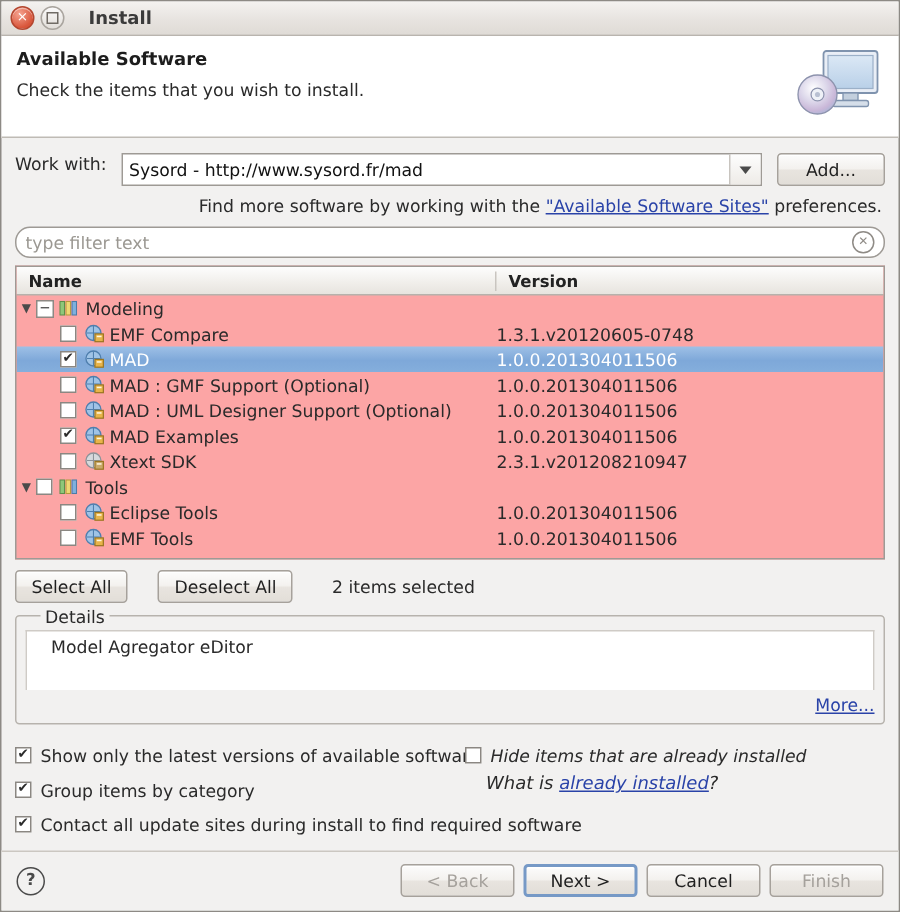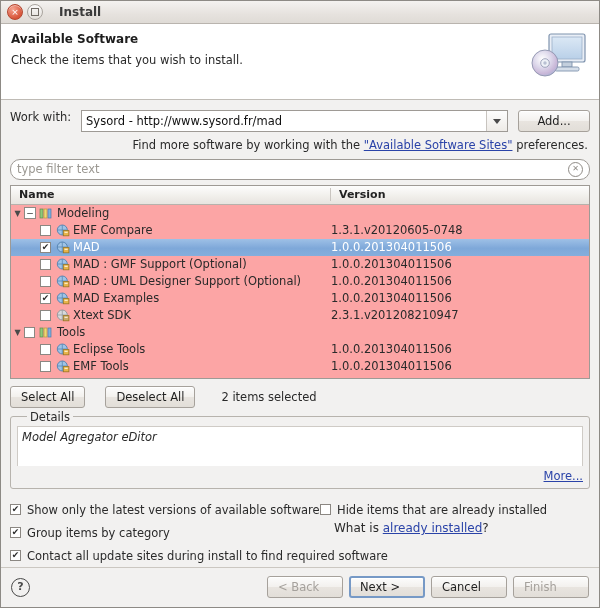--- a/index.html
+++ b/index.html
@@ -17,21 +17,21 @@
      border-bottom:1px solid #b9b4ae;padding-left:6px;position:relative;}
   .wbtn{width:14px;height:14px;border-radius:50%;margin-right:4px;position:relative;
         display:flex;align-items:center;justify-content:center;font-size:9px;line-height:1;}
   .wbtn.close{background:radial-gradient(circle at 35% 30%,#f5a390,#d8553a 70%);
         border:1px solid #b4462f;color:#fff;box-shadow:inset 0 1px 0 rgba(255,255,255,.45);}
   .wbtn.max{background:linear-gradient(to bottom,#fbfafa,#e2ded9);border:1px solid #a9a49e;color:#6b6660;}
   .wbtn.max .sq{width:6px;height:6px;border:1px solid #706b65;display:block;}
   .titletext{font-weight:bold;font-size:12px;color:#3b3b3b;margin-left:12px;}
 
   
-  .header{background:#ffffff;border-bottom:1px solid #bfbbb5;padding:8px 10px 17px 10px;
+  .header{background:#ffffff;border-bottom:1px solid #bfbbb5;padding:8px 10px 9px 10px;
           position:relative;min-height:50px;}
   .header h1{margin:0 0 7px 0;font-size:12px;font-weight:bold;color:#1d1d1d;}
   .header p{margin:0;font-size:11.5px;color:#2a2a2a;}
   .header-icon{position:absolute;right:8px;top:6px;width:62px;height:52px;}
 
   
   .body{flex:1;padding:10px 9px 0 9px;display:flex;flex-direction:column;min-height:0;}
 
   .row-workwith{display:flex;align-items:flex-start;gap:10px;}
   .lbl{font-size:11.5px;white-space:nowrap;}
@@ -85,38 +85,38 @@
 
   
   .selrow{display:flex;align-items:center;gap:20px;margin:7px 0 8px 0;}
   .selcount{font-size:11.5px;margin-left:6px;}
 
   
   .group{border:1px solid #b7b3ad;border-radius:3px;position:relative;padding:9px 6px 5px 6px;
          margin-bottom:9px;}
   .group>.legend{position:absolute;top:-7px;left:16px;background:#f2f1f0;padding:0 3px;font-size:11.5px;}
   .detailsbox{background:#fff;border:1px solid #cfcbc6;border-bottom:0;height:40px;
-        padding:3px 4px;box-sizing:border-box;font-size:11.5px;font-style:italic;}
+        padding:3px 16px;box-sizing:border-box;font-size:11.5px;}
   .morerow{text-align:right;padding-top:3px;font-size:11.5px;}
 
   
   .opts{position:relative;}
   .optrow{display:flex;align-items:center;height:23px;font-size:11.5px;}
   .optrow .cb{margin-right:6px;}
-  .col2{position:absolute;left:310px;top:0;}
+  .col2{position:absolute;left:300px;top:0;font-style:italic;}
   .col2 .optrow{height:23px;}
   .whatis{padding-left:14px;font-size:12px;}
 
   
   .footer{border-top:1px solid #cbc7c1;padding:8px 10px 9px 10px;display:flex;align-items:center;
           background:#f2f1f0;}
   .help-ic{width:17px;height:17px;border:1.6px solid #4a4a4a;border-radius:50%;color:#4a4a4a;
      font-size:11px;font-weight:bold;text-align:center;line-height:15px;}
   .fbtns{margin-left:auto;display:flex;gap:6px;}
-  .fbtns .btn{min-width:76px;text-align:left;}
+  .fbtns .btn{min-width:76px;text-align:center;}
 </style>
 </head>
 <body>
 
 <div class="window">
 
   <div class="titlebar">
     <div class="wbtn close">×</div>
     <div class="wbtn max">
         <span class="sq"></span>

